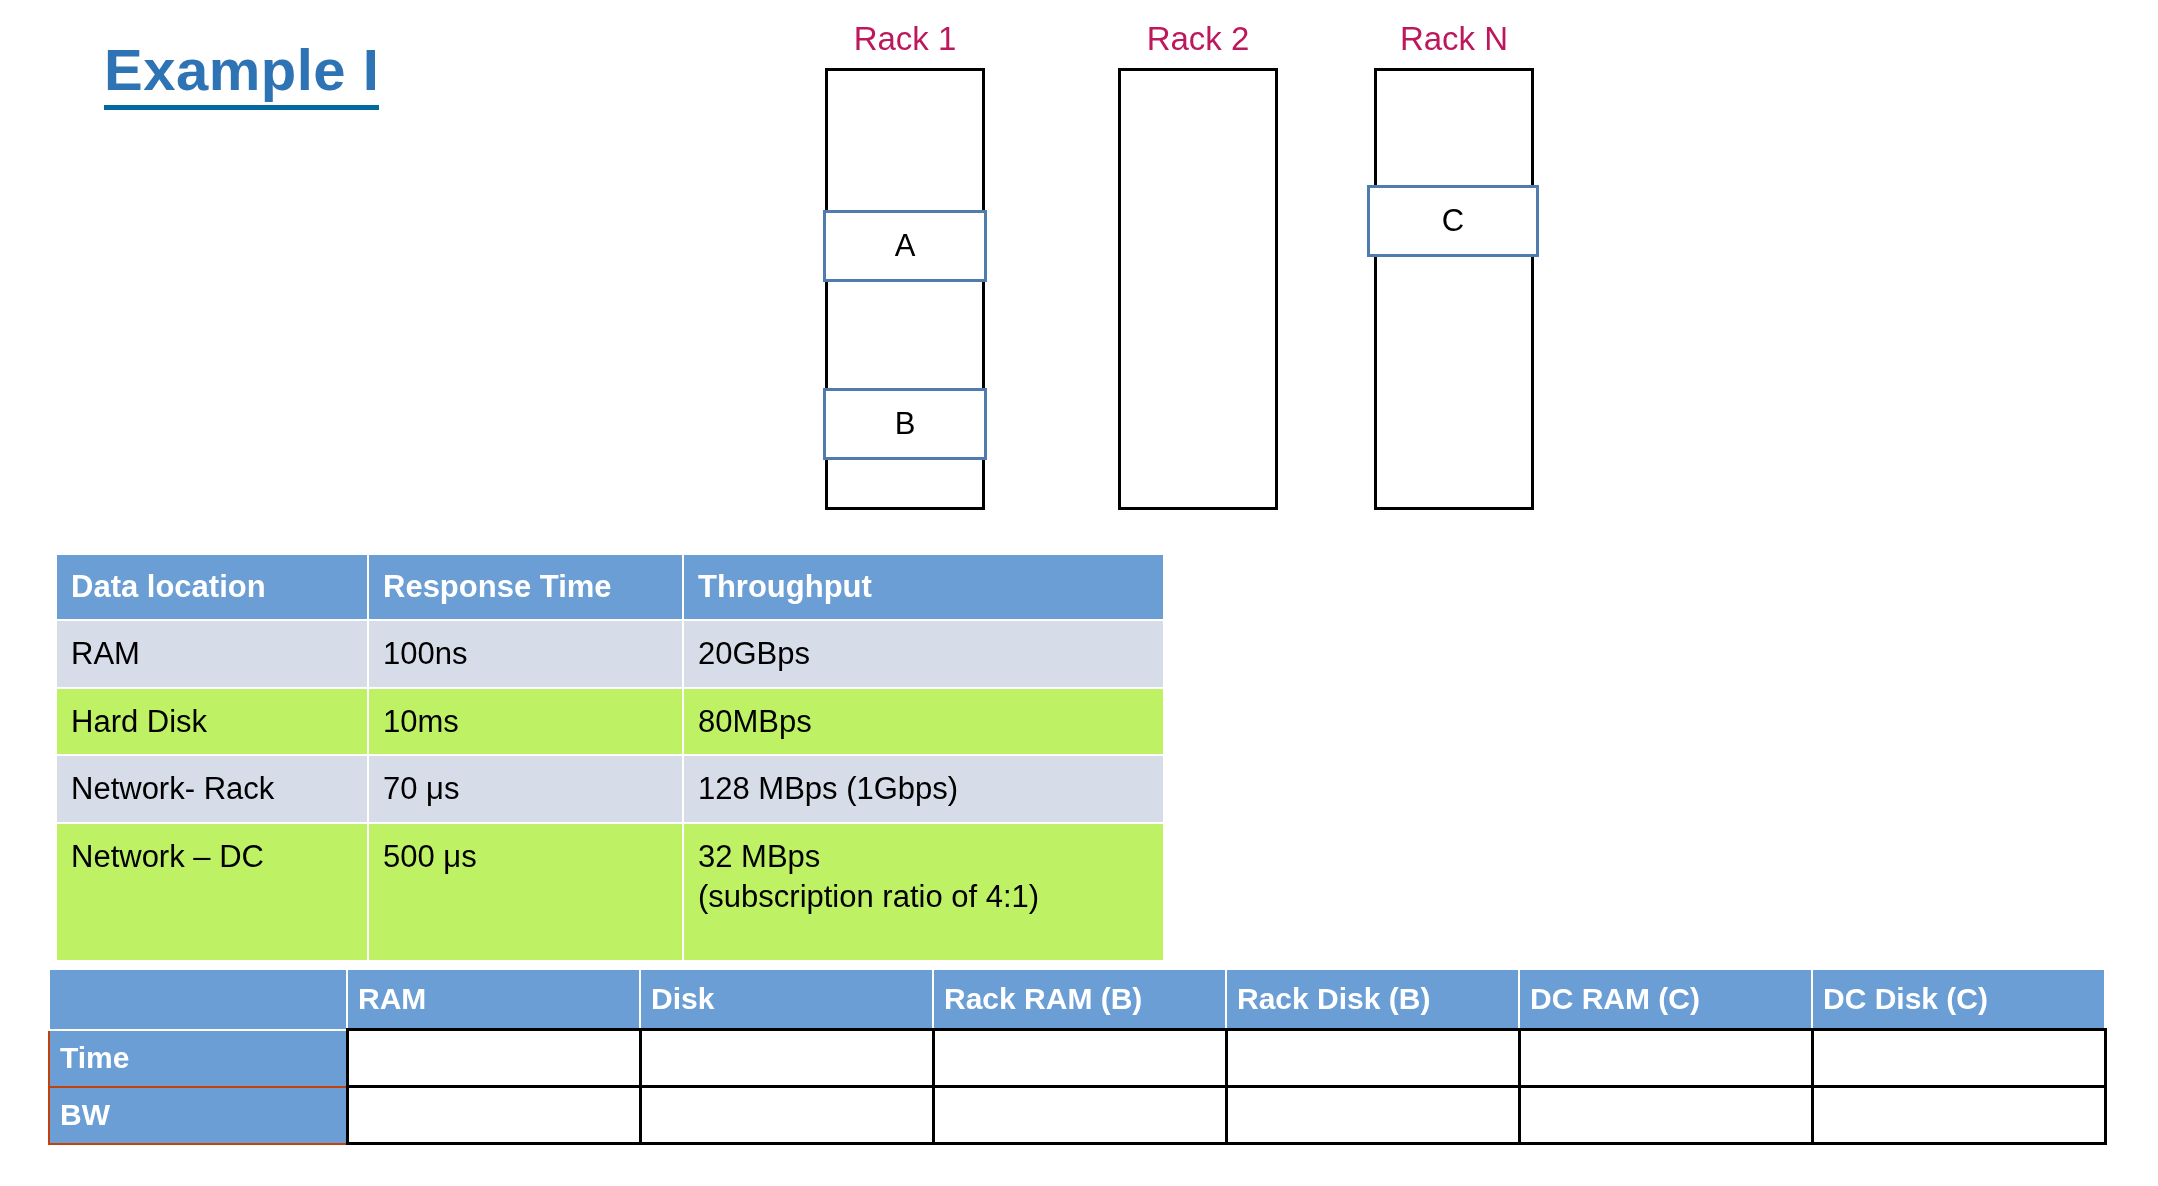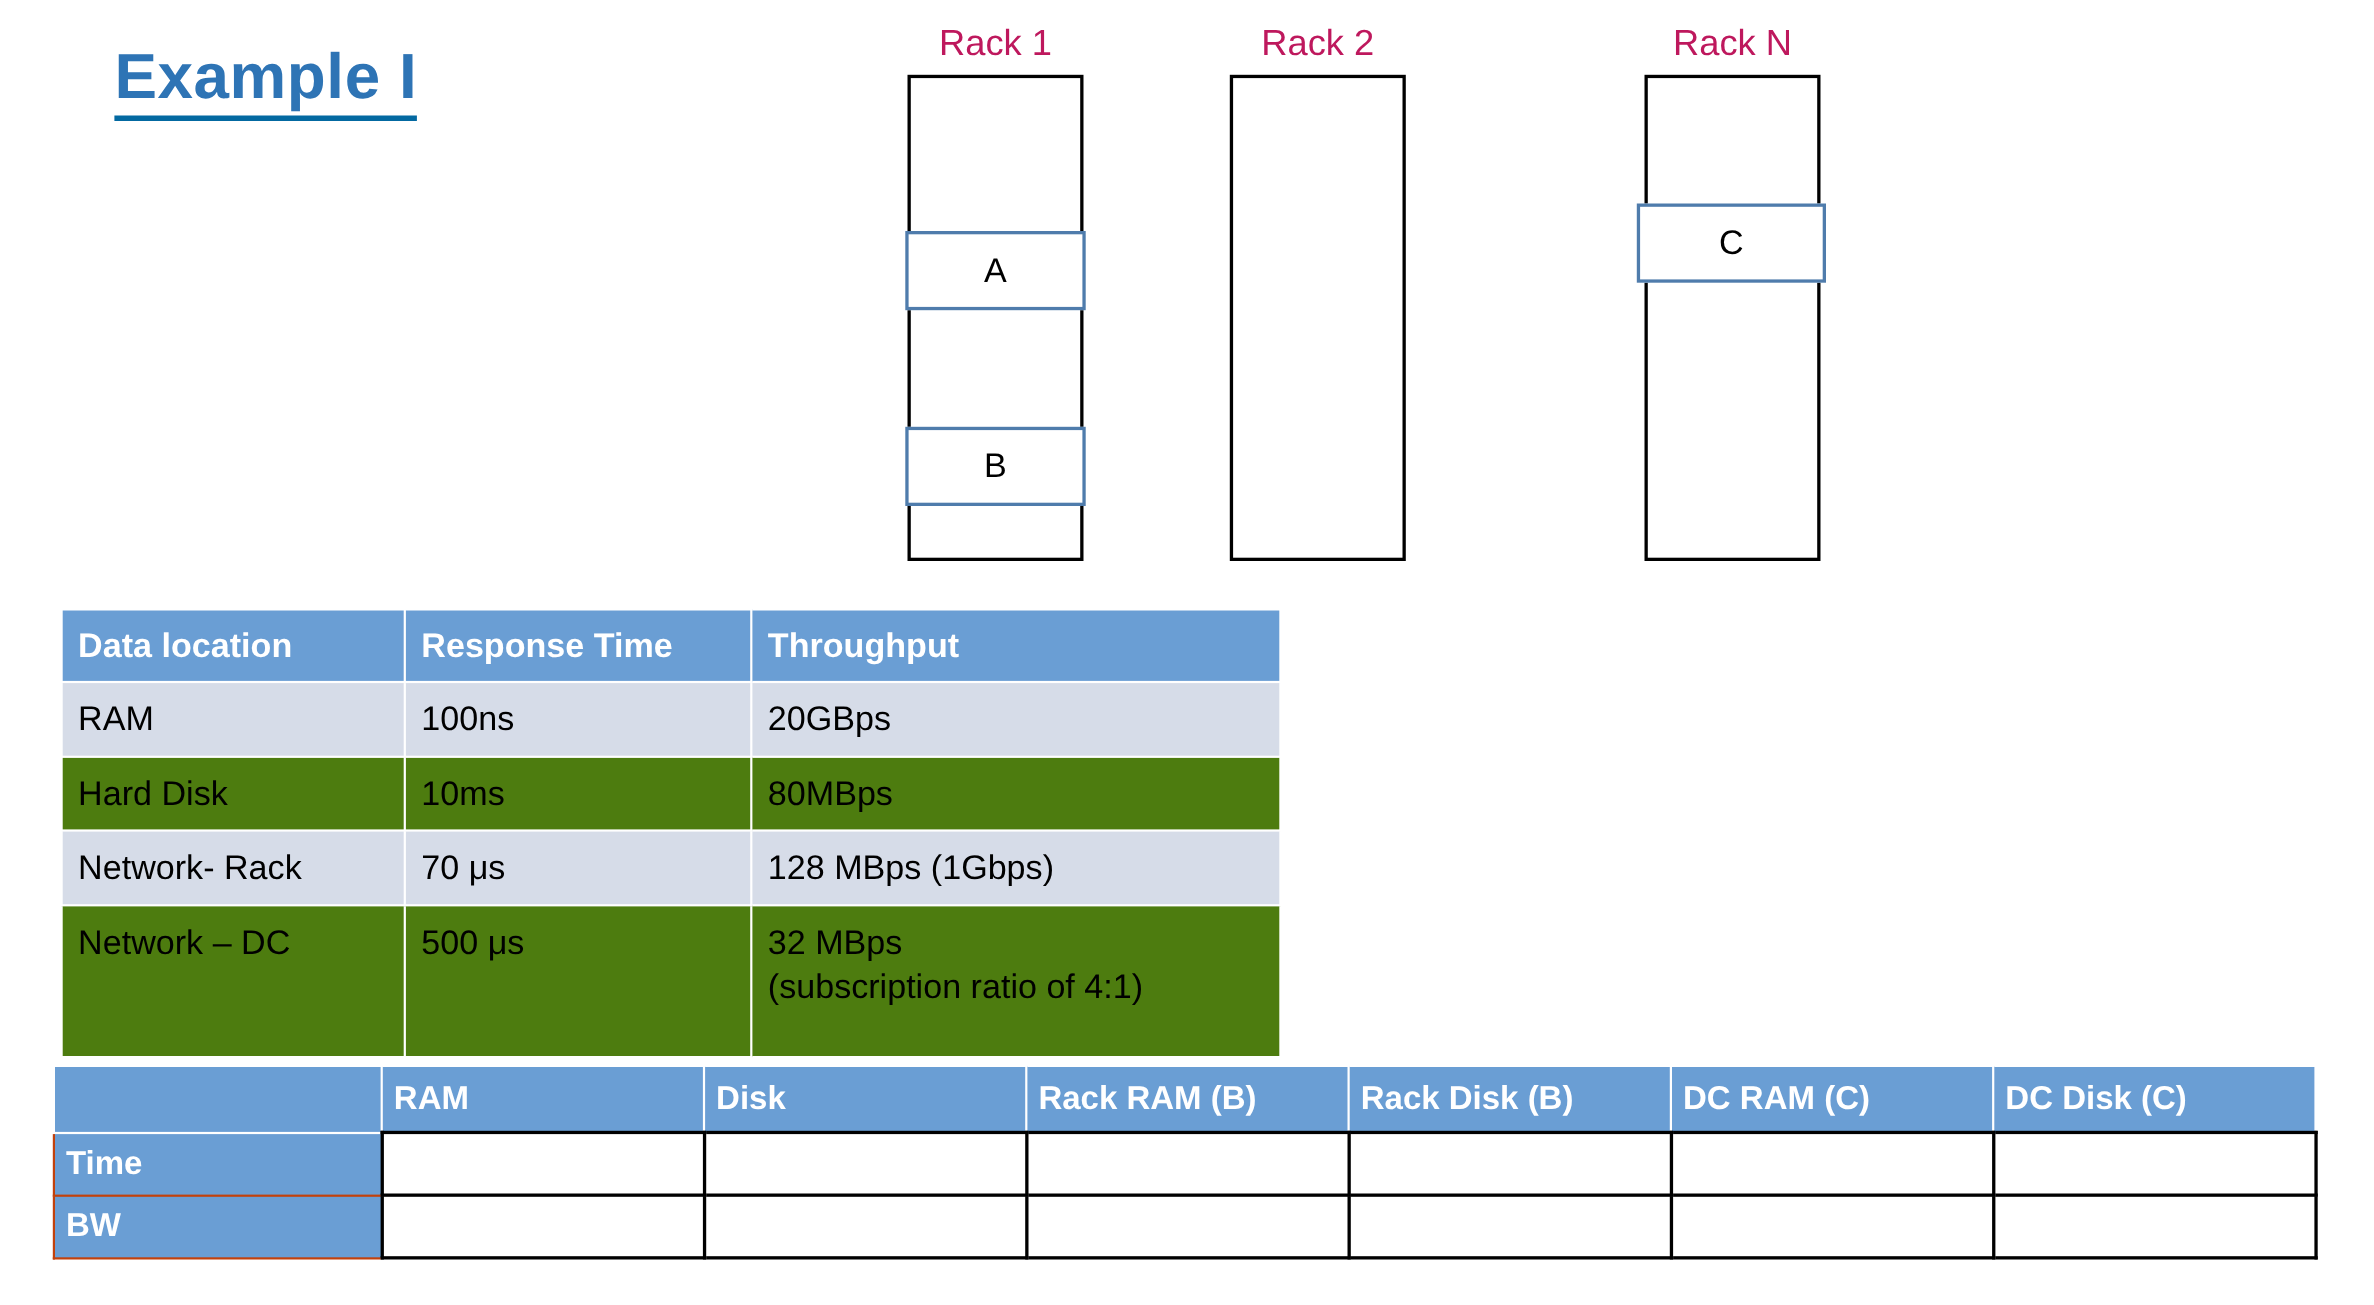--- a/index.html
+++ b/index.html
@@ -92,21 +92,21 @@
     border: 2px solid #ffffff;
     font-size: 31px;
   }
   #latency-table td {
     padding: 13px 0 13px 14px;
     border: 2px solid #ffffff;
     vertical-align: top;
     line-height: 1.28;
   }
   #latency-table tr.band-a td { background: #D6DCE8; }
-  #latency-table tr.band-b td { background: #4d7c0f; }
+  #latency-table tr.band-b td { background: #bef264; }
   #latency-table td.tall { padding-bottom: 44px; }
 
   
   #answer-table {
     position: absolute;
     left: 48px;
     top: 968px;
     width: 2057px;
     border-collapse: collapse;
     table-layout: fixed;
@@ -157,21 +157,21 @@
     <div class="rack-slot" style="left:-2px; top:368px; width:164px; height:72px;">
       <span>B</span>
     </div>
   </div>
 
   <div class="rack-group" style="left:1118px; top:20px; width:160px; height:500px;">
     <div class="rack-label">Rack 2</div>
     <div class="rack-body" style="width:160px; height:442px;"></div>
   </div>
 
-  <div class="rack-group" style="left:1495px; top:20px; width:160px; height:500px;">
+  <div class="rack-group" style="left:1374px; top:20px; width:160px; height:500px;">
     <div class="rack-label">Rack N</div>
     <div class="rack-body" style="width:160px; height:442px;"></div>
     <div class="rack-slot" style="left:-7px; top:165px; width:172px; height:72px;">
       <span>C</span>
     </div>
   </div>
 
 </div>
 
 <table id="latency-table">

